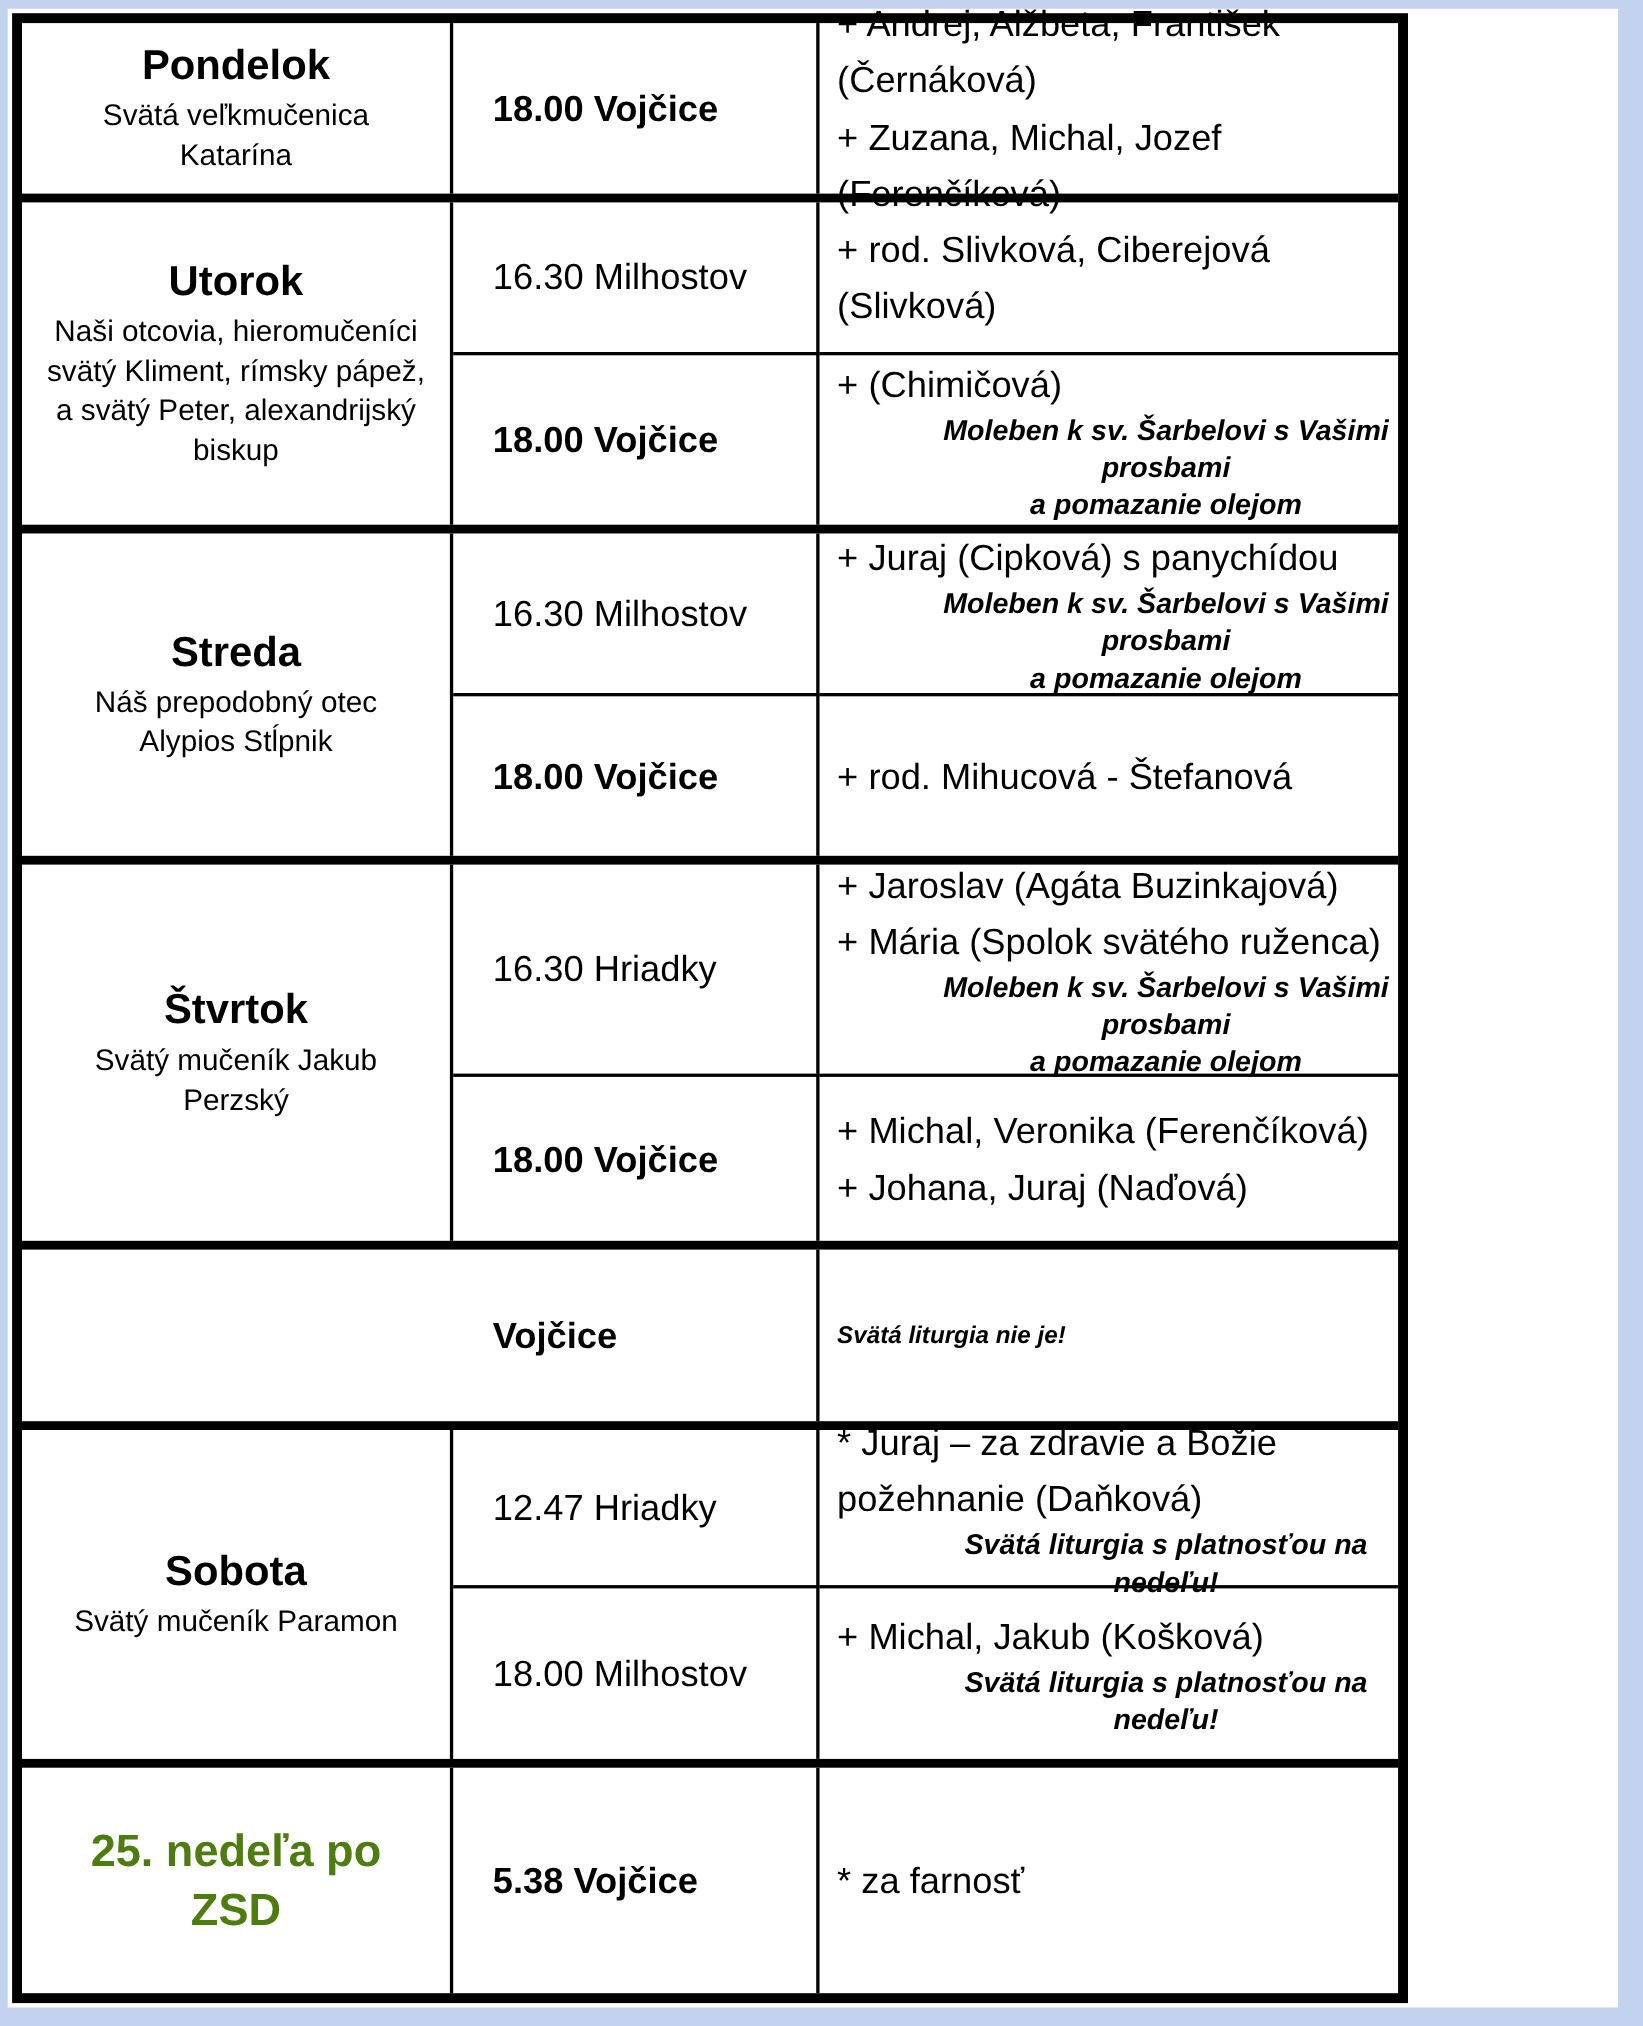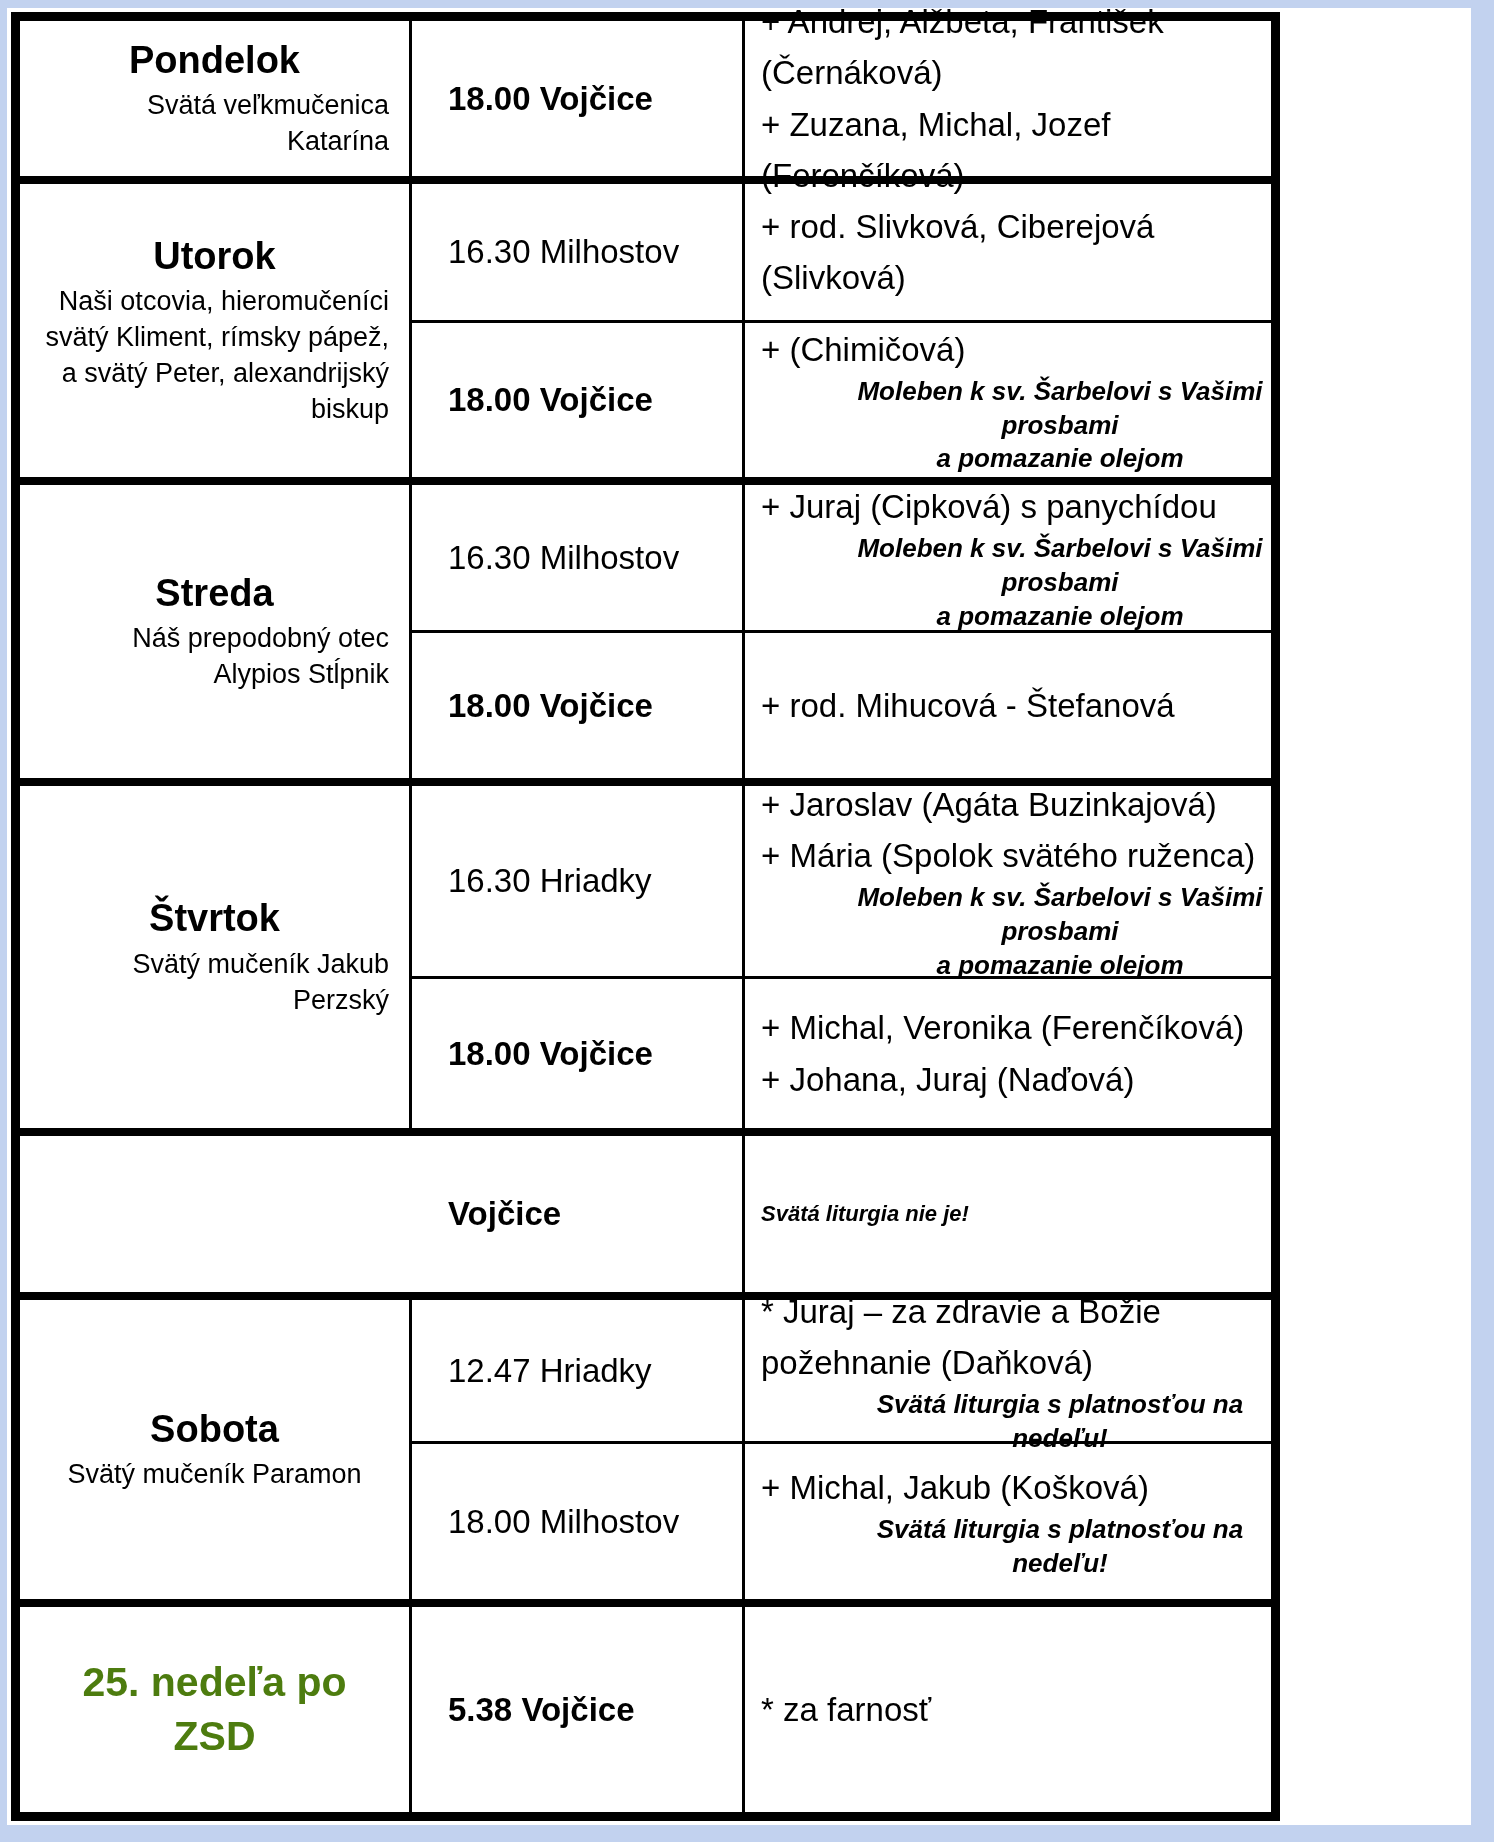--- a/index.html
+++ b/index.html
@@ -43,21 +43,21 @@
     padding-left: 36px; padding-right: 6px;
   }
   .c3 {
     grid-column: 3;
     display: flex; flex-direction: column; justify-content: center;
     padding-left: 16px; padding-right: 8px;
   }
   .nb { border-top: 3px solid #000; }
   .dname { font-size: 38px; font-weight: bold; line-height: 1.25; }
   .dname.red { font-size: 41px; color: #4d7c0f; line-height: 1.3; }
-  .feast { font-size: 27px; line-height: 1.33; margin-top: 4px; text-align: right; }
+  .feast { font-size: 27px; line-height: 1.33; margin-top: 4px; }
   .time { font-size: 33px; }
   .time.b { font-weight: bold; }
   .line { font-size: 33px; line-height: 1.55; }
   .note {
     font-size: 26px; font-weight: bold; font-style: italic;
     line-height: 1.3; text-align: center; padding-left: 96px;
   }
   .centernote {
     font-size: 22px; font-weight: bold; font-style: italic;
     padding-right: 30px;

